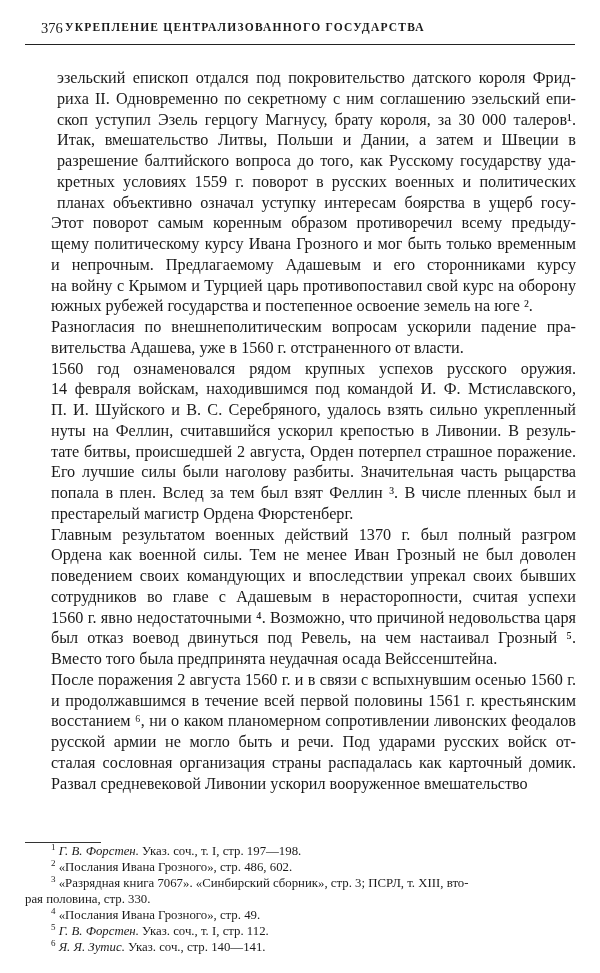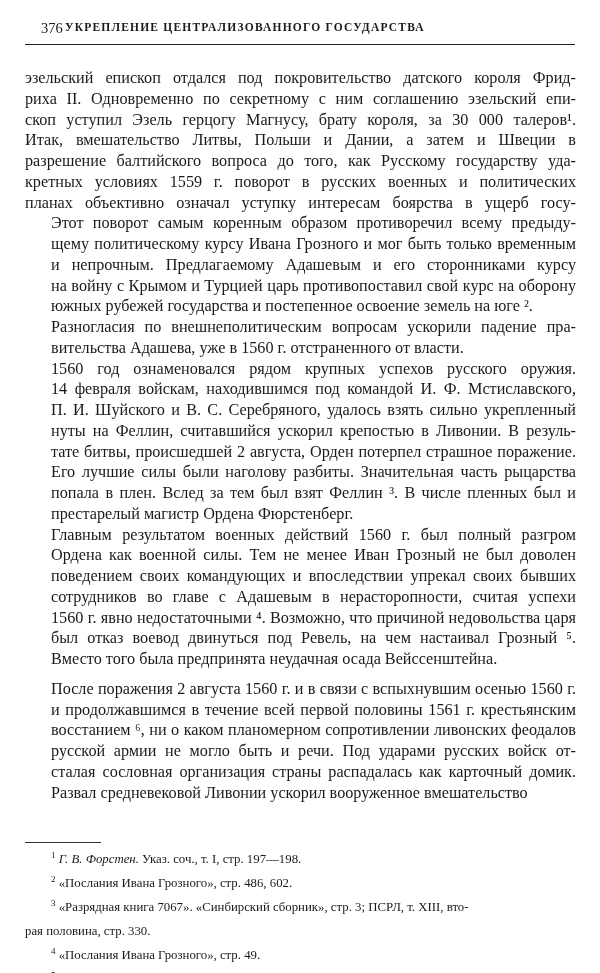--- a/index.html
+++ b/index.html
@@ -7,28 +7,28 @@
          font-family:"Liberation Serif", "DejaVu Serif", serif; color:#1a1a1a; }
   .header { position:absolute; left:25px; right:25px; top:20px; height:24px;
             border-bottom:1.4px solid #222; }
   .page-num { position:absolute; left:16px; top:0; font-size:14.5px; }
   .running-title { position:absolute; left:0; right:0; top:1px; text-align:left;
             font-size:11.5px; letter-spacing:1.2px; font-weight:bold; padding-left:40px; }
   .body-text { position:absolute; left:25px; width:551px; top:68px;
             font-size:16.2px; line-height:20.75px; text-align:justify; }
   .body-text p { margin:0; }
   .body-text p.indent { text-indent:26px; }
-  .body-text p.noindent { text-indent:0; }
+  .body-text p.noindent { text-indent:0;margin-left:32px; }
   .line { display:block; text-align:justify; text-align-last:justify; white-space:nowrap;
           overflow:visible; }
   .line.last { text-align-last:left; }
   .fn-rule { position:absolute; left:25px; top:842px; width:76px; border-top:1px solid #333; }
   .footnotes { position:absolute; left:25px; width:551px; top:843px;
                font-size:12.8px; line-height:16px; }
-  .fn { display:block; padding-left:26px; white-space:nowrap;margin-top:8px; }
+  .fn { display:block; padding-left:26px; white-space:nowrap; }
   .fn.cont { padding-left:0; }
   .fn sup, .body-text sup { font-size:9px; vertical-align:super; line-height:0; }
   .fn .author { font-style:italic; }
 </style>
 </head>
 <body>
 
 <div class="header">
   <span class="page-num">376</span>
   <span class="running-title">УКРЕПЛЕНИЕ ЦЕНТРАЛИЗОВАННОГО ГОСУДАРСТВА</span>
@@ -59,30 +59,30 @@
       <span class="line" style="text-indent: 26px;">1560 год ознаменовался рядом крупных успехов русского оружия.</span>
       <span class="line">14 февраля войскам, находившимся под командой И. Ф. Мстиславского,</span>
       <span class="line">П. И. Шуйского и В. С. Серебряного, удалось взять сильно укрепленный</span>
       <span class="line">нуты на Феллин, считавшийся ускорил крепостью в Ливонии. В резуль-</span>
       <span class="line">тате битвы, происшедшей 2 августа, Орден потерпел страшное поражение.</span>
       <span class="line">Его лучшие силы были наголову разбиты. Значительная часть рыцарства</span>
       <span class="line">попала в плен. Вслед за тем был взят Феллин ³. В числе пленных был и</span>
       <span class="line last">престарелый магистр Ордена Фюрстенберг.</span>
     </p>
     <p class="indent">
-      <span class="line" style="text-indent: 26px;">Главным результатом военных действий 1560 г. был полный разгром</span>
+      <span class="line" style="text-indent: 26px;">Главным результатом военных действий 1370 г. был полный разгром</span>
       <span class="line">Ордена как военной силы. Тем не менее Иван Грозный не был доволен</span>
       <span class="line">поведением своих командующих и впоследствии упрекал своих бывших</span>
       <span class="line">сотрудников во главе с Адашевым в нерасторопности, считая успехи</span>
       <span class="line">1560 г. явно недостаточными ⁴. Возможно, что причиной недовольства царя</span>
       <span class="line">был отказ воевод двинуться под Ревель, на чем настаивал Грозный ⁵.</span>
       <span class="line last">Вместо того была предпринята неудачная осада Вейссенштейна.</span>
     </p>
     <p class="indent">
-      <span class="line" style="text-indent: 26px; margin-top: 9px;">После поражения 2 августа 1560 г. и в связи с вспыхнувшим осенью 1560 г.</span>
+      <span class="line" style="text-indent: 26px;">После поражения 2 августа 1560 г. и в связи с вспыхнувшим осенью 1560 г.</span>
       <span class="line">и продолжавшимся в течение всей первой половины 1561 г. крестьянским</span>
       <span class="line">восстанием ⁶, ни о каком планомерном сопротивлении ливонских феодалов</span>
       <span class="line">русской армии не могло быть и речи. Под ударами русских войск от-</span>
       <span class="line">сталая сословная организация страны распадалась как карточный домик.</span>
       <span class="line last">Развал средневековой Ливонии ускорил вооруженное вмешательство</span>
     </p>
   </div>
 
 <div class="fn-rule"></div>
 <div class="footnotes" id="footnotes">

